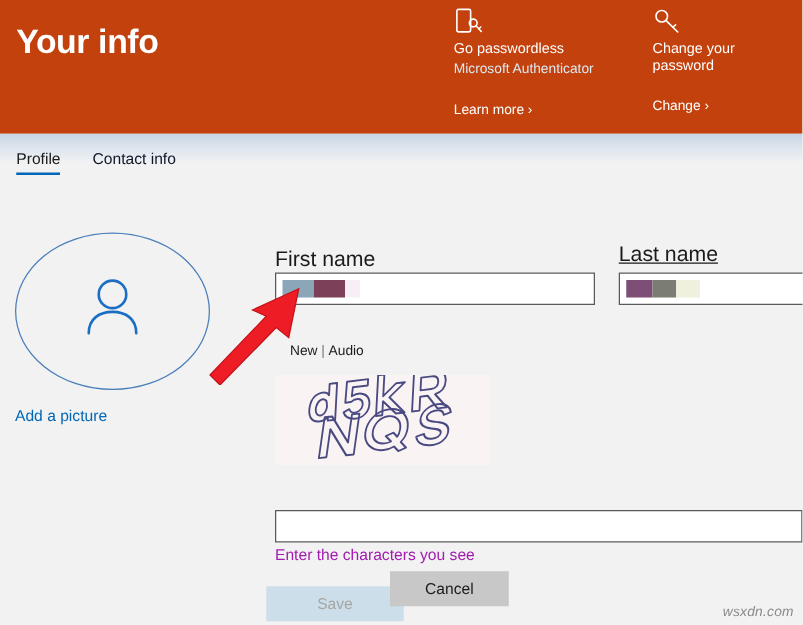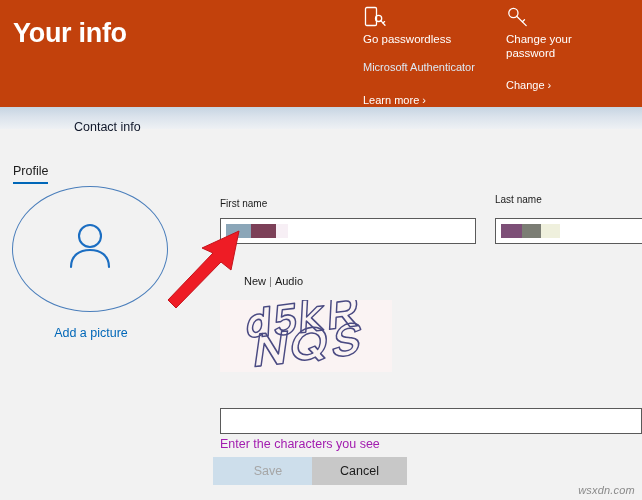--- a/index.html
+++ b/index.html
@@ -32,39 +32,39 @@
     font-size: 27px;
     font-weight: bold;
     letter-spacing: -0.3px;
   }
   .promo {
     position: absolute;
     top: 6px;
     color: #ffffff;
   }
   .promo-a { left: 363px; width: 130px; }
-  .promo-b { left: 506px; width: 118px; }
+  .promo-b { left: 522px; width: 118px; }
   .promo-icon {
     display: block;
     height: 24px;
     margin-bottom: 2px;
   }
   .promo-title {
     display: block;
     font-size: 11.5px;
     font-weight: normal;
     line-height: 14px;
     color: #ffffff;
   }
   .promo-sub {
     display: block;
     font-size: 11px;
     line-height: 13.5px;
     color: #dce9f5;
-    margin-top: 15px;
+    margin-top: 3px;
   }
   .promo-link {
     display: block;
     font-size: 11px;
     color: #ffffff;
     margin-top: 19px;
     text-decoration: none;
     cursor: pointer;
     white-space: nowrap;
   }
@@ -86,21 +86,21 @@
     width: 642px;
     height: 32px;
   }
   .tab {
     position: absolute;
     top: 0;
     font-size: 12.5px;
     cursor: pointer;
     padding-bottom: 6px;
   }
-  .tab-profile { left: 13px; color: #1b1b1b; margin-top: 44px; }
+  .tab-profile { left: 13px; color: #1b1b1b; }
   .tab-profile .tab-underline {
     position: absolute;
     left: 0; right: 0; bottom: 0;
     height: 2px;
     background: #0067b8;
   }
   .tab-contact { left: 74px; color: #0f172a; }
 
   
   .body-bg {
@@ -127,31 +127,31 @@
     position: relative;
   }
   .avatar-glyph {
     position: absolute;
     left: 50%;
     top: 50%;
     transform: translate(-50%, -50%);
   }
   .avatar-caption {
     display: block;
-    text-align: center;
+    text-align: left;
     margin-top: 14px;
     font-size: 12.5px;
     color: #0067b8;
     cursor: pointer;
   }
 
   
   .field-label {
     position: absolute;
-    font-size: 10px;
+    font-size: 17px;
     color: #1b1b1b;
     text-align: center;
   }
   .text-input {
     position: absolute;
     box-sizing: border-box;
     background: #ffffff;
     border: 1px solid #5a5a5a;
     height: 26px;
   }
@@ -163,26 +163,26 @@
   .redact-row {
     position: absolute;
     left: 5px;
     top: 5px;
     font-size: 0;
     line-height: 0;
   }
 
   #first-name-label { left: 220px; top: 198px; }
   #first-name-input { left: 220px; top: 218px; width: 256px; }
-  #last-name-label  { left: 495px; top: 194px; }
+  #last-name-label  { left: 495px; top: 194px; text-decoration: underline; }
   #last-name-input  { left: 495px; top: 218px; width: 160px; }
 
   .captcha-links {
     position: absolute;
-    left: 220px;
+    left: 208px;
     top: 275px;
     font-size: 11px;
     color: #1b1b1b;
     padding-left: 24px;
   }
   .captcha-links a {
     color: #1b1b1b;
     text-decoration: none;
     cursor: pointer;
   }
@@ -213,21 +213,21 @@
     position: absolute;
     box-sizing: border-box;
     height: 28px;
     border: none;
     font-family: "Liberation Sans", sans-serif;
     font-size: 12.5px;
     cursor: pointer;
   }
   #save-button {
     left: 213px;
-    top: 457px;
+    top: 469px;
     width: 110px;
     background: #cddeeb;
     color: #a6a6a6;
     cursor: default;
   }
   #cancel-button {
     left: 312px;
     top: 457px;
     width: 95px;
     background: #c8c8c8;

